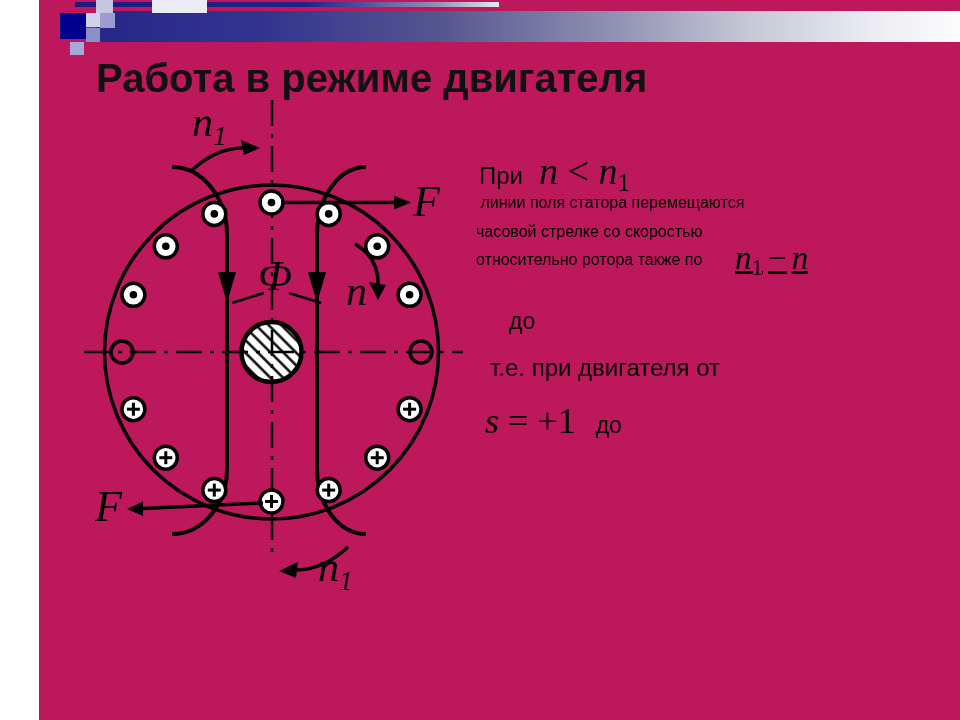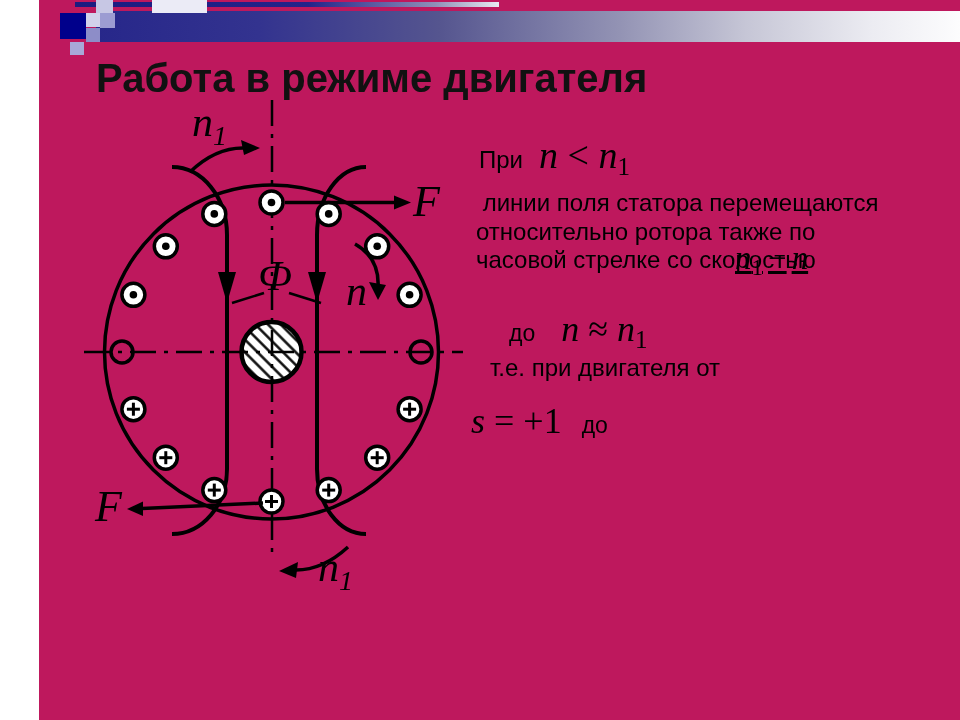--- a/index.html
+++ b/index.html
@@ -39,35 +39,35 @@
   .sans24 { font-size:24px; }
   .formula { font-family:"Liberation Serif", serif; font-style:normal; }
   .formula .var { font-style:italic; }
   .formula .op  { font-style:normal; white-space:pre; }
   .formula .val { font-style:normal; }
   .f38 { font-size:38px; }
   .f36 { font-size:36px; }
   .f33 { font-size:33px; }
   .f38 sub, .f36 sub { font-size:25px; vertical-align:-7px; line-height:0; font-style:normal; }
   .f33 sub { font-size:23px; vertical-align:-6px; line-height:0; font-style:normal; }
-  .pri-line { left:440px; top:133px; }
+  .pri-line { left:440px; top:149px; }
   .pri-line .formula { margin-left:16px; }
   .para {
     position:absolute; left:437px; top:189px;
-    font-size:24px; line-height:28.6px;
+    font-size:16px; line-height:28.6px;
   }
   .para div { white-space:pre; }
   .speed-formula { position:absolute; left:696px; top:240px;text-decoration:underline; }
   .f33 .op { padding:0 5px; }
   .row-n { left:448px; top:308px; }
   .row-n .do-word { margin-left:22px; }
   .row-n .formula + .do-word + .formula,
   .row-n .f36:last-child { margin-left:26px; }
   .slip { position:absolute; left:451px; top:354px; font-size:24px; white-space:pre; }
-  .row-s { left:432px; top:400px; }
+  .row-s { left:446px; top:400px; }
   .row-s .do-word { margin-left:20px; }
   .row-s .f36:last-child { margin-left:18px; }
   .do-word { font-size:23px; }
 
   
   .diagram { position:absolute; left:0; top:90px; }
   .diagram text {
     font-family:"Liberation Serif", serif; font-style:italic; fill:#000;
   }
 </style>
@@ -201,30 +201,29 @@
     <text x="307" y="305" font-size="42">n</text>
   </svg>
 
   <div class="row pri-line">
     <span class="sans24">При</span>
     <span class="formula f38"><span class="var">n</span><span class="op"> &lt; </span><span class="var">n</span><sub>1</sub></span>
   </div>
 
   <div class="para">
     <div> линии поля статора перемещаются</div>
+    <div>часовой стрелке со скоростью</div>
     <div>относительно ротора также по</div>
-    <div>часовой стрелке со скоростью</div>
   </div>
 
   <div class="formula f33 speed-formula"><span class="var">n</span><sub>1</sub><span class="op">−</span><span class="var">n</span>
   </div>
 
   <div class="row row-n">
     <span class="do-word">до</span>
-    <span class="formula f36"><span class="var">n</span><span class="op"> ≈ </span><span class="var">n</span><sub>1</sub></span>
   </div>
 
   <div class="slip">т.е. при двигателя от</div>
 
   <div class="row row-s">
     <span class="formula f36"><span class="var">s</span><span class="op"> = </span><span class="val">+1</span></span>
     <span class="do-word">до</span>
   </div>
 
 </div>

